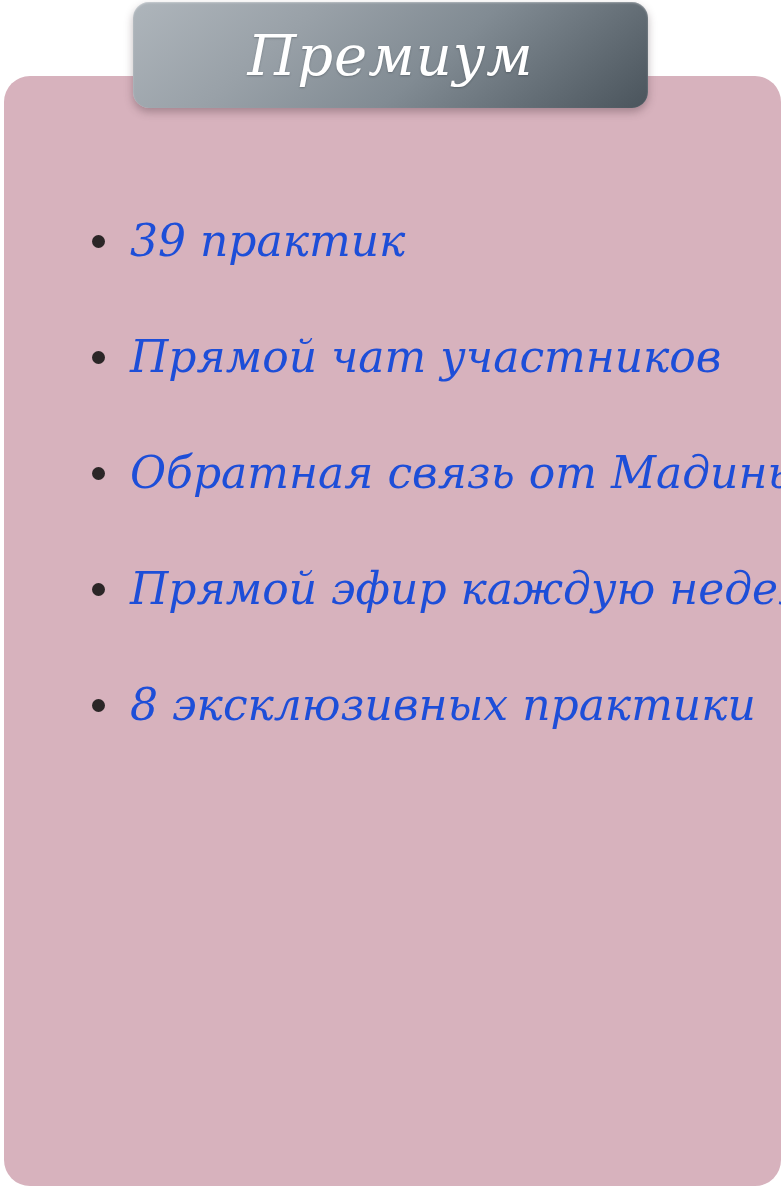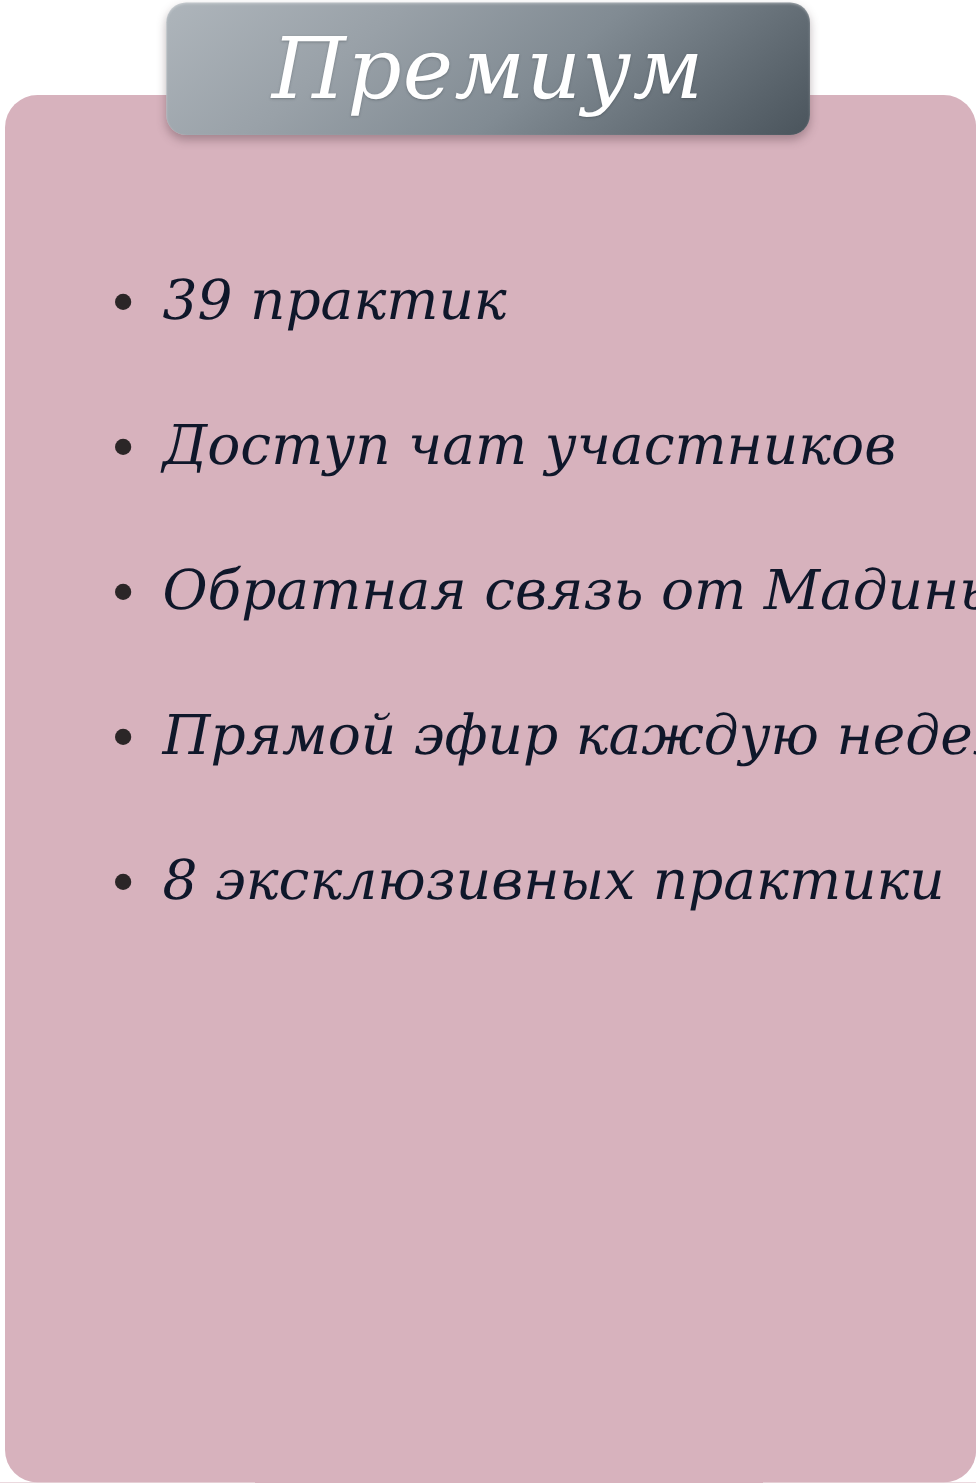--- a/index.html
+++ b/index.html
@@ -39,21 +39,21 @@
     background: linear-gradient(140deg, #aeb5bb 0%, #99a1a8 30%, #818b93 58%, #4a545c 100%);
     box-shadow: 0 4px 8px rgba(70, 45, 55, 0.35), inset 0 1px 2px rgba(255, 255, 255, 0.35);
     display: flex;
     align-items: center;
     justify-content: center;
   }
   .title {
     margin: 0;
     font-style: italic;
     font-weight: normal;
-    font-size: 68px;
+    font-size: 56px;
     letter-spacing: 1px;
     color: #ffffff;
     text-shadow: 0 1px 2px rgba(40, 48, 55, 0.35);
   }
   
   .features {
     list-style: none;
     margin: 0;
     padding: 142px 20px 0 88px;
   }
@@ -68,38 +68,38 @@
     width: 13px;
     height: 13px;
     border-radius: 50%;
     background: #2b2627;
     margin-right: 25px;
   }
   .label {
     font-style: italic;
     font-size: 44px;
     line-height: 1;
-    color: #0f172a;
+    color: #1d4ed8;
     white-space: nowrap;
   }
 </style>
 </head>
 <body>
 
 <div class="stage">
 
   <section class="card">
     <ul class="features">
       <li class="feature">
         <span class="bullet"></span>
         <span class="label">39 практик</span>
       </li>
       <li class="feature">
         <span class="bullet"></span>
-        <span class="label">Доступ чат участников</span>
+        <span class="label">Прямой чат участников</span>
       </li>
       <li class="feature">
         <span class="bullet"></span>
         <span class="label">Обратная связь от Мадины</span>
       </li>
       <li class="feature">
         <span class="bullet"></span>
         <span class="label">Прямой эфир каждую неделю</span>
       </li>
       <li class="feature">

